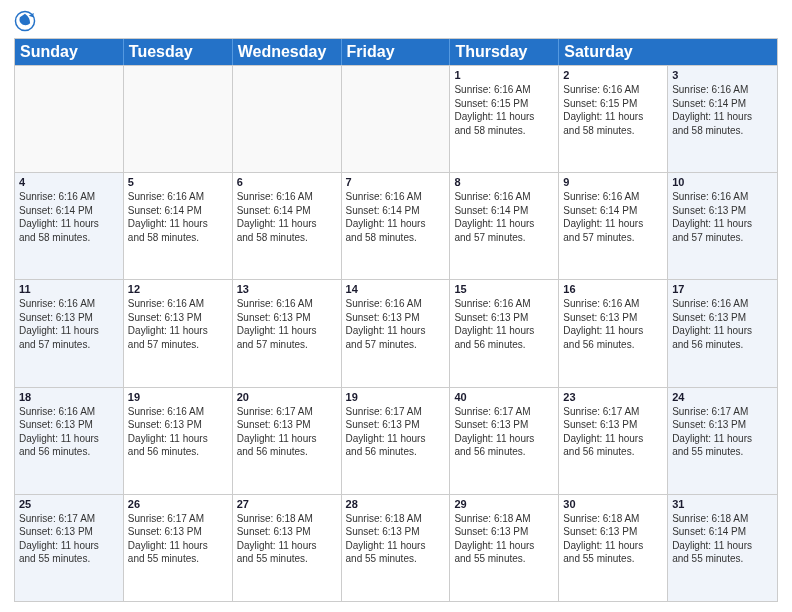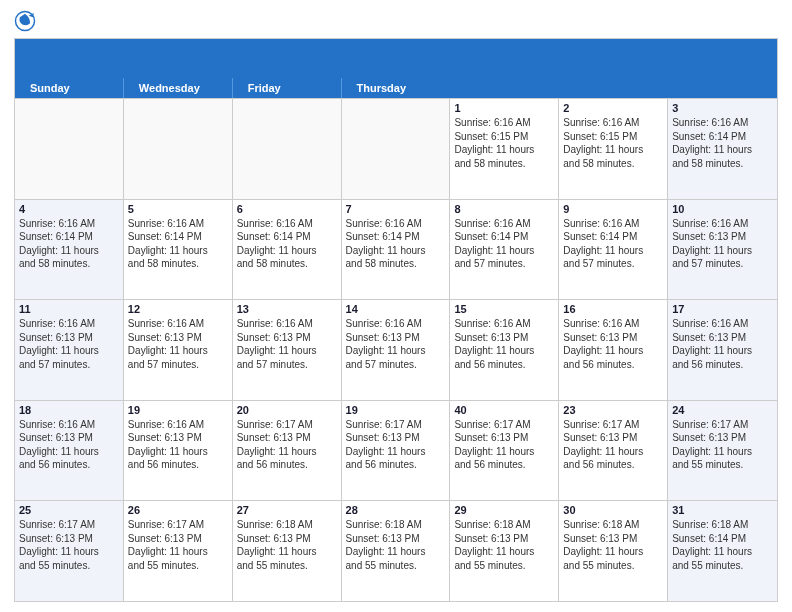--- a/index.html
+++ b/index.html
@@ -60,25 +60,24 @@
       flex-direction: column;
       border: 1px solid #ccc;
     }
     .cal-header-row {
       display: grid;
       grid-template-columns: repeat(7, 1fr);
       background: #2472c8;
     }
     .cal-header-cell {
       color: #fff;
-      font-size: 11px;
-      font-weight: bold;
-      padding: 4px 15px;
+      font-size: 16px;
+      font-weight: bold;
+      padding: 4px 5px;
       border-right: 1px solid #5599e0;
-      margin-top: 39px;
     }
     .cal-header-cell:last-child { border-right: none; }
     .cal-body {
       flex: 1;
       display: flex;
       flex-direction: column;
     }
     .cal-week {
       display: grid;
       grid-template-columns: repeat(7, 1fr);
@@ -125,23 +124,25 @@
     </div>
     <div class="title-block">
       <div class="title-month"></div>
       <div class="title-location"></div>
     </div>
   </div>
 
   <div class="calendar">
     <div class="cal-header-row" id="cal-header">
         <div class="cal-header-cell">Sunday</div>
+        <div class="cal-header-cell">Tuesday</div>
         <div class="cal-header-cell">Wednesday</div>
         <div class="cal-header-cell">Friday</div>
         <div class="cal-header-cell">Thursday</div>
+        <div class="cal-header-cell">Saturday</div>
       </div>
     <div class="cal-body" id="cal-body">
         <div class="cal-week">
           <div class="cal-cell empty"></div>
           <div class="cal-cell empty"></div>
           <div class="cal-cell empty"></div>
           <div class="cal-cell empty"></div>
           <div class="cal-cell">
             <div class="day-num">1</div>
             <div class="day-info" style="white-space: pre-line;">Sunrise: 6:16 AM

